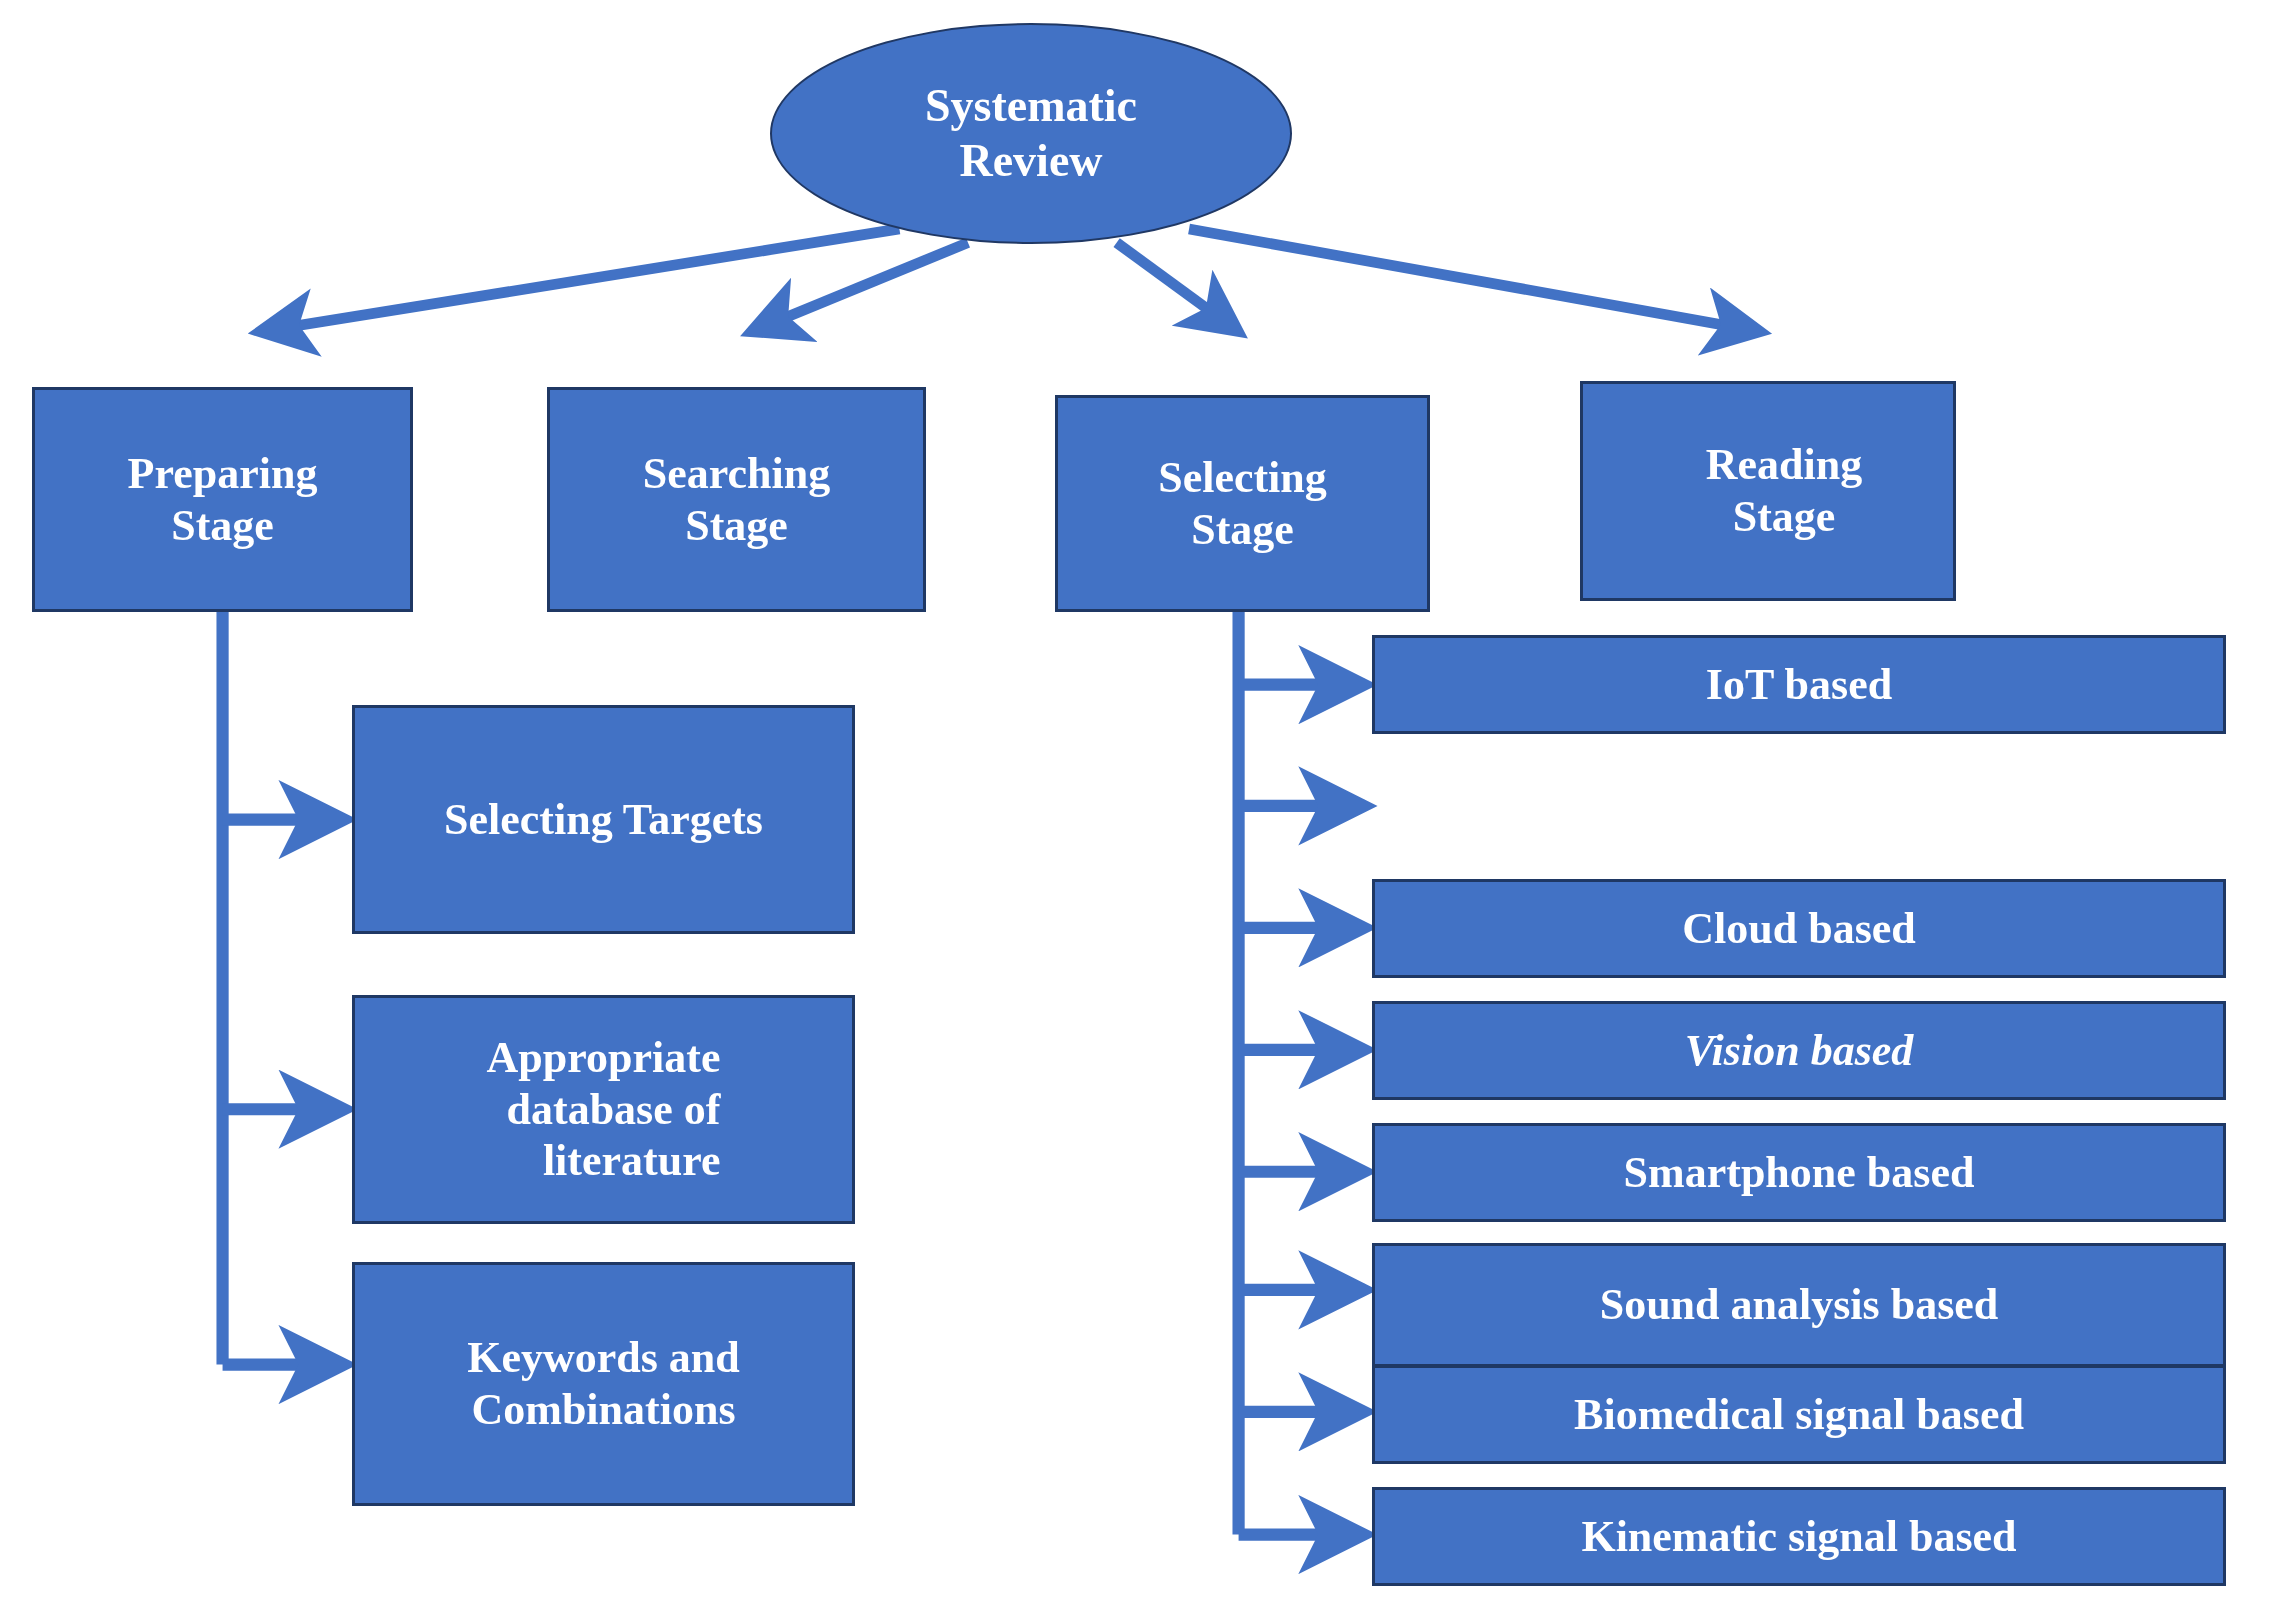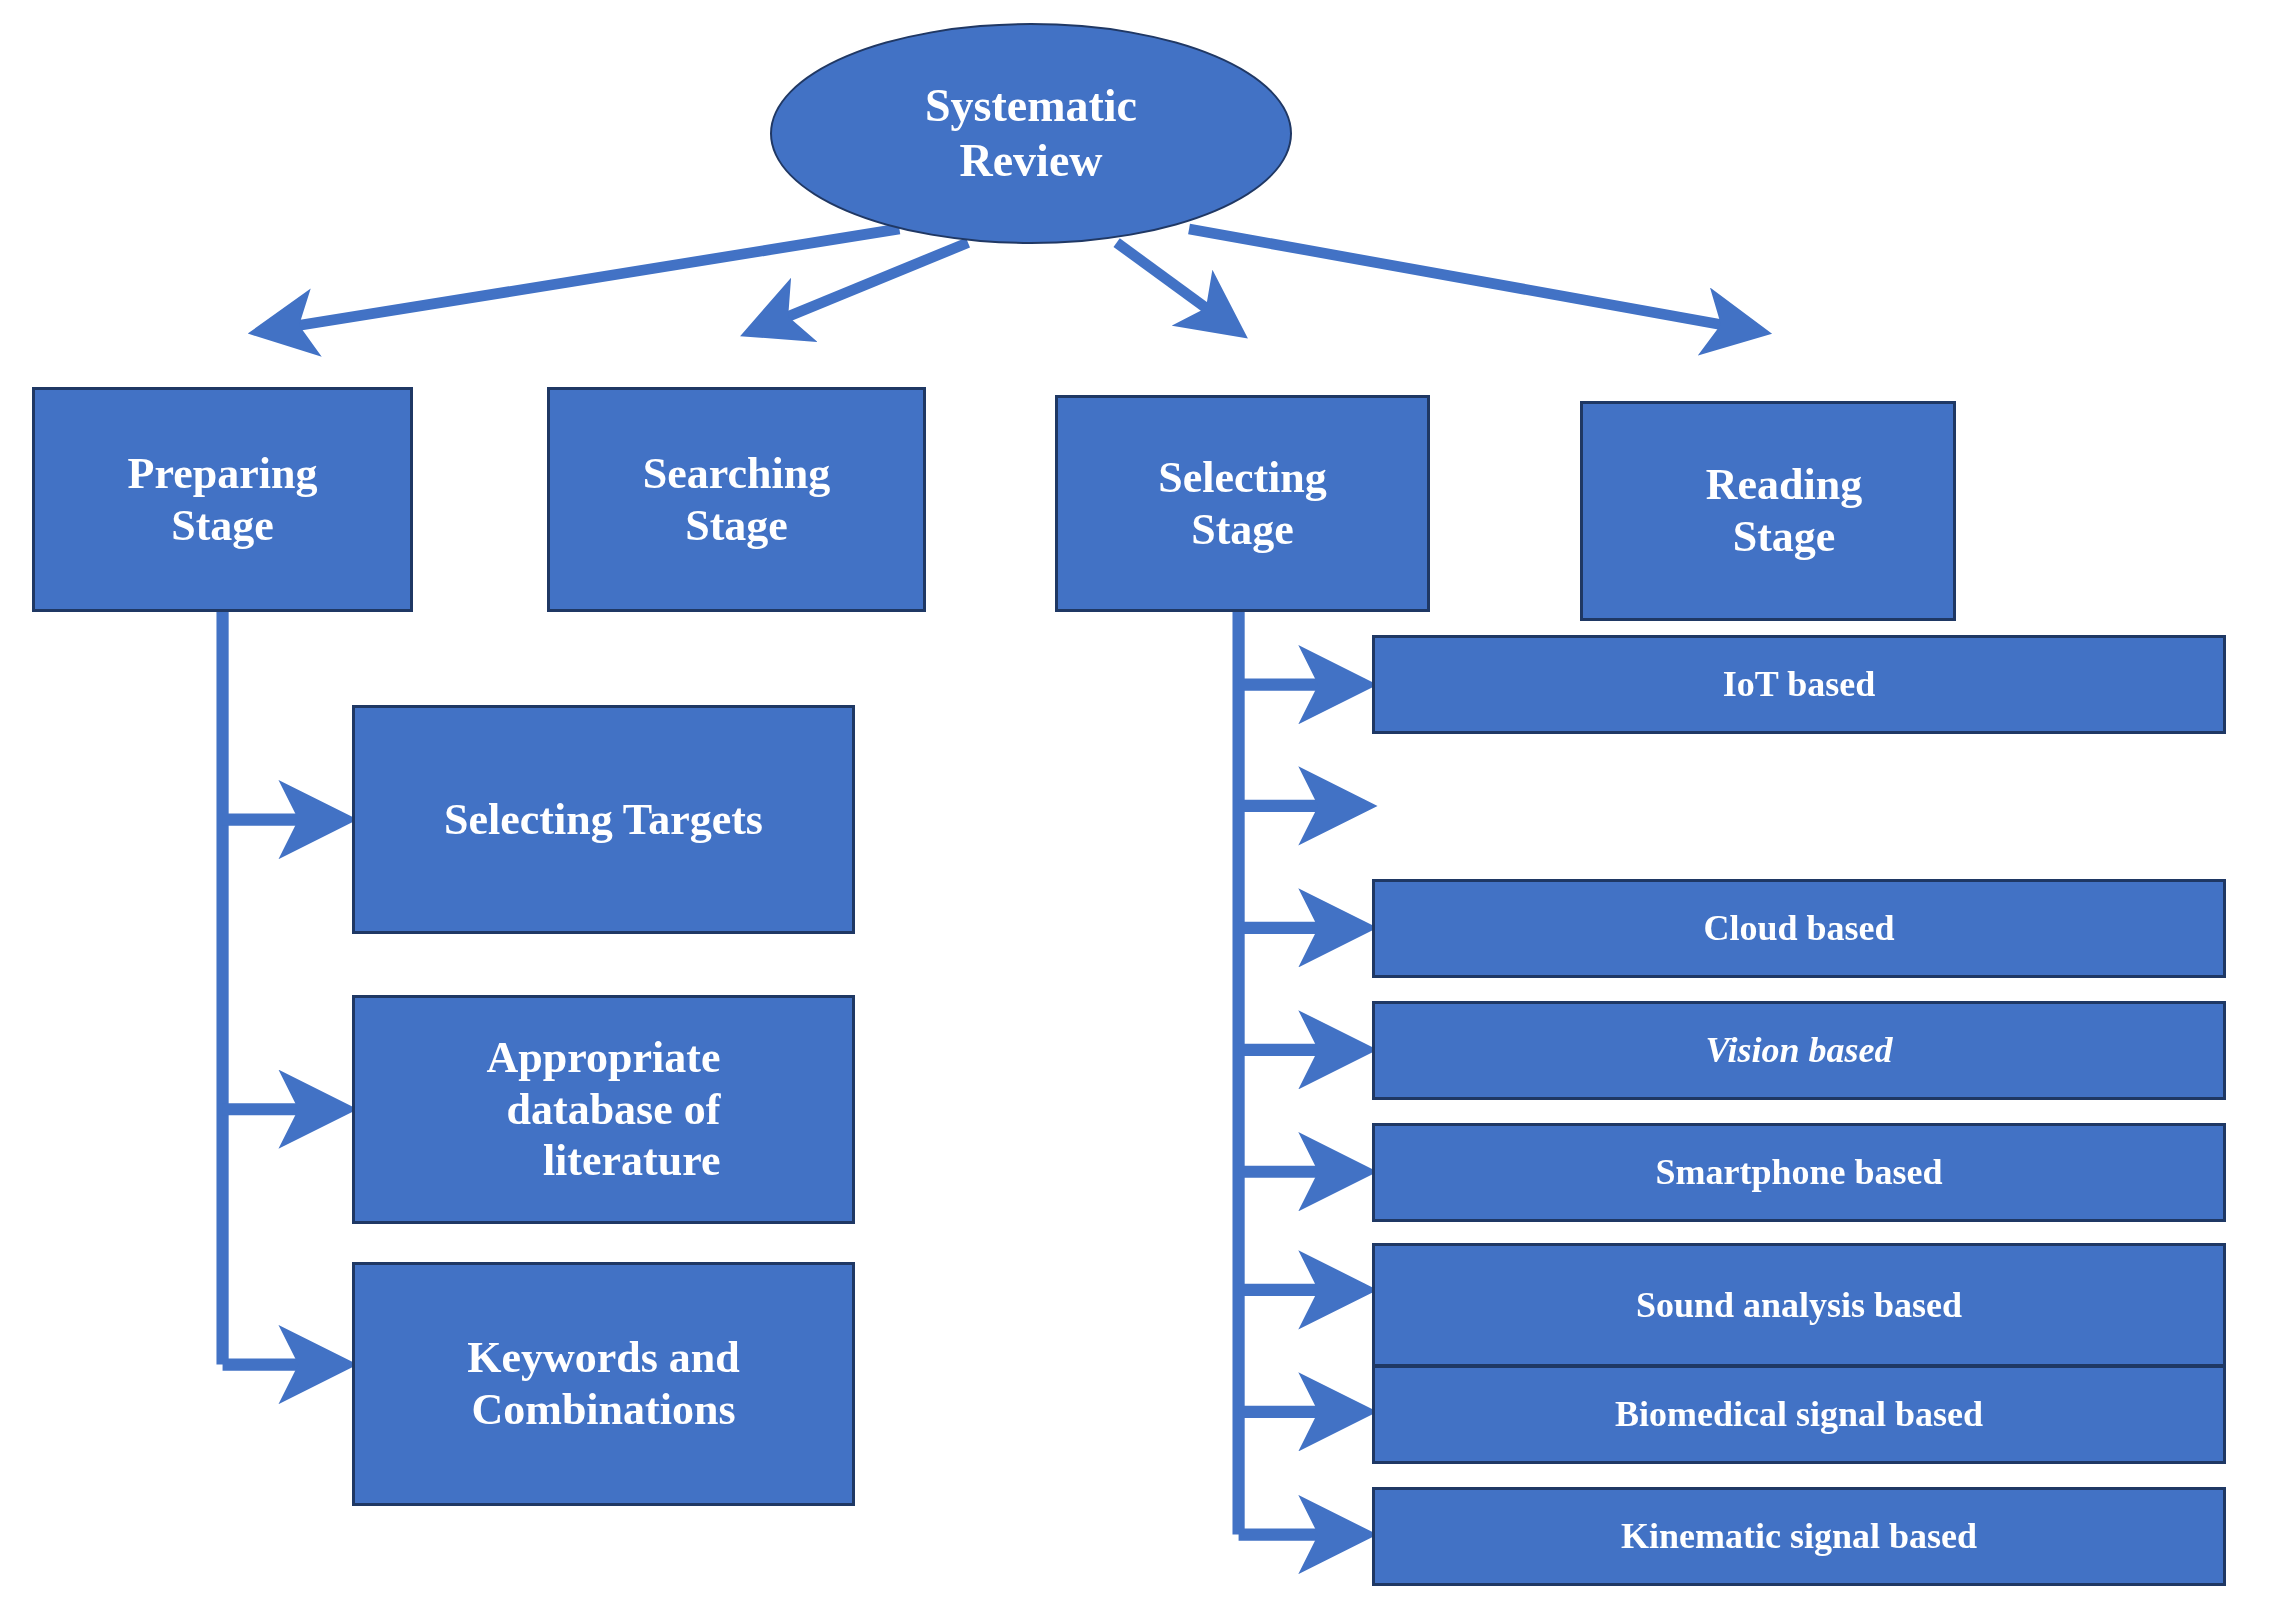--- a/index.html
+++ b/index.html
@@ -6,21 +6,21 @@
   body{font-family:"Liberation Serif",serif;}
   #stage{position:relative;width:2295px;height:1611px;background:#fff;overflow:hidden;}
   #stage svg{position:absolute;left:0;top:0;width:2295px;height:1611px;}
   .node{position:absolute;box-sizing:border-box;display:flex;align-items:center;
         justify-content:center;text-align:center;color:#ffffff;
         font-family:"Liberation Serif",serif;font-weight:bold;line-height:1.18;}
   .rect{background:#4272C5;border:3px solid #1F3864;}
   .ellipse{background:#4272C5;border:2.3px solid #203864;border-radius:50%;}
   .stage-box{font-size:44px;margin-top:46px;}
   .sub-box{font-size:44px;}
-  .leaf-box{font-size:36px;}
+  .leaf-box{font-size:44px;}
   .root-label{font-size:46px;}
 </style>
 </head>
 <body>
 
 <div id="stage">
 
   <svg viewBox="0 0 3011 2113">
     <defs>
       <marker id="ah" viewBox="0 0 12 12" refX="10" refY="6" markerWidth="6.5" markerHeight="6.5" orient="auto-start-reverse">
@@ -68,21 +68,21 @@
   <div class="node rect stage-box" style="left:547px;top:341px;width:379px;height:225px;align-items:center;">
     <span style="white-space:pre-line;">Searching
 Stage</span>
   </div>
 
   <div class="node rect stage-box" style="left:1055px;top:349px;width:375px;height:217px;">
     <span style="white-space:pre-line;">Selecting
 Stage</span>
   </div>
 
-  <div class="node rect stage-box" style="left:1580px;top:355px;width:376px;height:220px;padding-left:32px;">
+  <div class="node rect stage-box" style="left:1580px;top:335px;width:376px;height:220px;padding-left:32px;">
     <span style="white-space:pre-line;">Reading
 Stage</span>
   </div>
 
   <div class="node rect sub-box" style="left:352px;top:705px;width:503px;height:229px;">
     <span style="white-space:pre-line;">Selecting Targets</span>
   </div>
 
   <div class="node rect sub-box" style="left:352px;top:995px;width:503px;height:229px;">
     <span style="white-space:pre-line;text-align:right;">Appropriate

